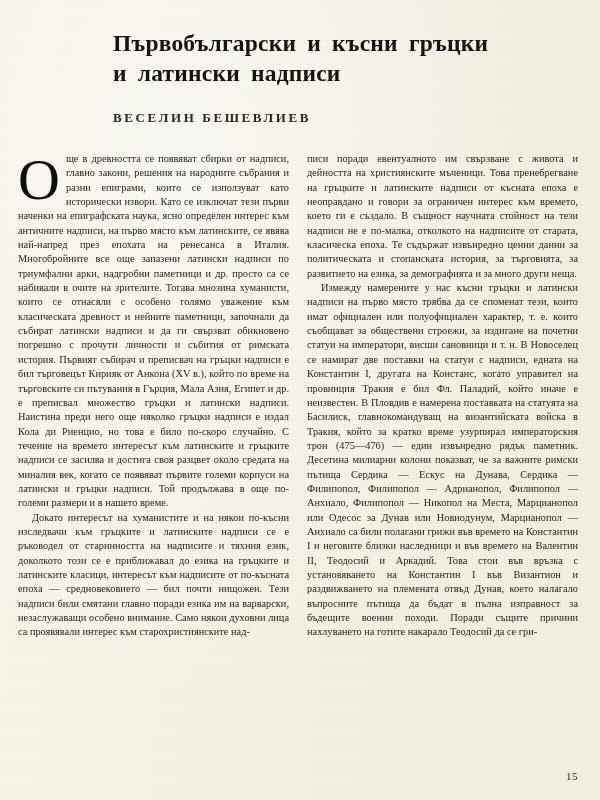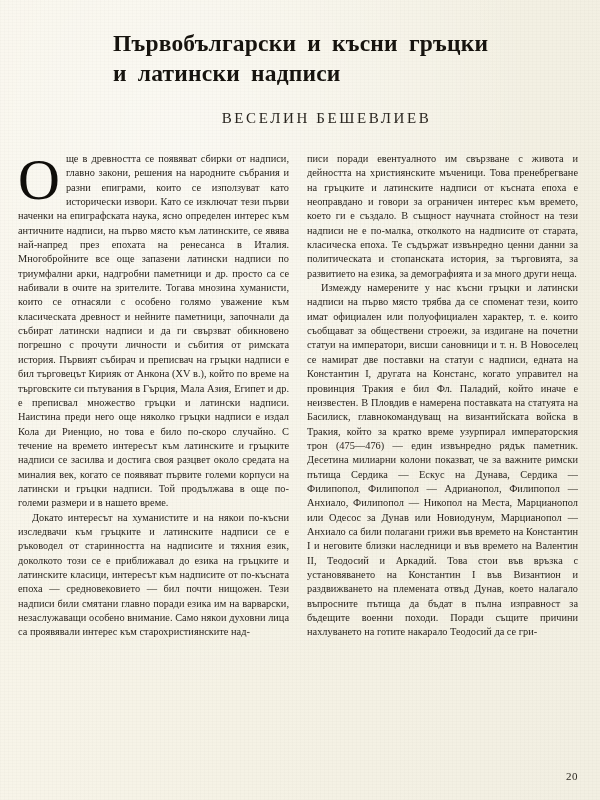--- a/index.html
+++ b/index.html
@@ -34,26 +34,25 @@
     font-weight: 700;
     margin: 0;
     letter-spacing: 0.2px;
     color: #17140f;
     word-spacing: 5px;
     white-space: pre-line;
   }
 
   .author {
     margin: 22px 0 0 0;
-    font-size: 15px;
-    font-weight: normal;
+    font-size: 13px;
+    font-weight: bold;
     letter-spacing: 2.6px;
     color: #2a2620;
     text-transform: uppercase;
-    text-align: center;
   }
 
   .columns {
     position: absolute;
     top: 152px;
     left: 18px;
     right: 18px;
     bottom: 52px;
     display: flex;
     gap: 18px;
@@ -130,16 +129,16 @@
       <p><span>Докато интересът на хуманистите и на някои по-късни изследвачи към гръцките и латинските надписи се е ръководел от старинността на надписите и тяхния език, доколкото този се е приближавал до езика на гръцките и латинските класици, интересът към надписите от по-късната епоха — средновековието — бил почти нищожен. Тези надписи били смятани главно поради езика им на варварски, незаслужаващи особено внимание. Само някои духовни лица са проявявали интерес към старохристиянските над-</span></p>
     </div>
 
     <div class="column">
       <p class="first"><span>писи поради евентуалното им свързване с живота и дейността на християнските мъченици. Това пренебрегване на гръцките и латинските надписи от късната епоха е неоправдано и говори за ограничен интерес към времето, което ги е създало. В същност научната стойност на тези надписи не е по-малка, отколкото на надписите от старата, класическа епоха. Те съдържат извънредно ценни данни за политическата и стопанската история, за търговията, за развитието на езика, за демографията и за много други неща.</span></p>
       <p><span>Измежду намерените у нас късни гръцки и латински надписи на първо място трябва да се споменат тези, които имат официален или полуофициален характер, т. е. които съобщават за обществени строежи, за издигане на почетни статуи на императори, висши сановници и т. н. В Новоселец се намират две поставки на статуи с надписи, едната на Константин I, другата на Констанс, когато управител на провинция Тракия е бил Фл. Паладий, който иначе е неизвестен. В Пловдив е намерена поставката на статуята на Басилиск, главнокомандуващ на византийската войска в Тракия, който за кратко време узурпирал императорския трон (475—476) — един извънредно рядък паметник. Десетина милиарни колони показват, че за важните римски пътища Сердика — Ескус на Дунава, Сердика — Филипопол, Филипопол — Адрианопол, Филипопол — Анхиало, Филипопол — Никопол на Места, Марцианопол или Одесос за Дунав или Новиодунум, Марцианопол — Анхиало са били полагани грижи във времето на Константин I и неговите близки наследници и във времето на Валентин II, Теодосий и Аркадий. Това стои във връзка с установяването на Константин I във Византион и раздвижването на племената отвъд Дунав, което налагало въпросните пътища да бъдат в пълна изправност за бъдещите военни походи. Поради същите причини нахлуването на готите накарало Теодосий да се гри-</span></p>
     </div>
 
   </div>
 
-  <div class="folio">20</div>
+  <div class="folio">15</div>
 
   <div class="grain"></div>
 </div>
 
 </body></html>

